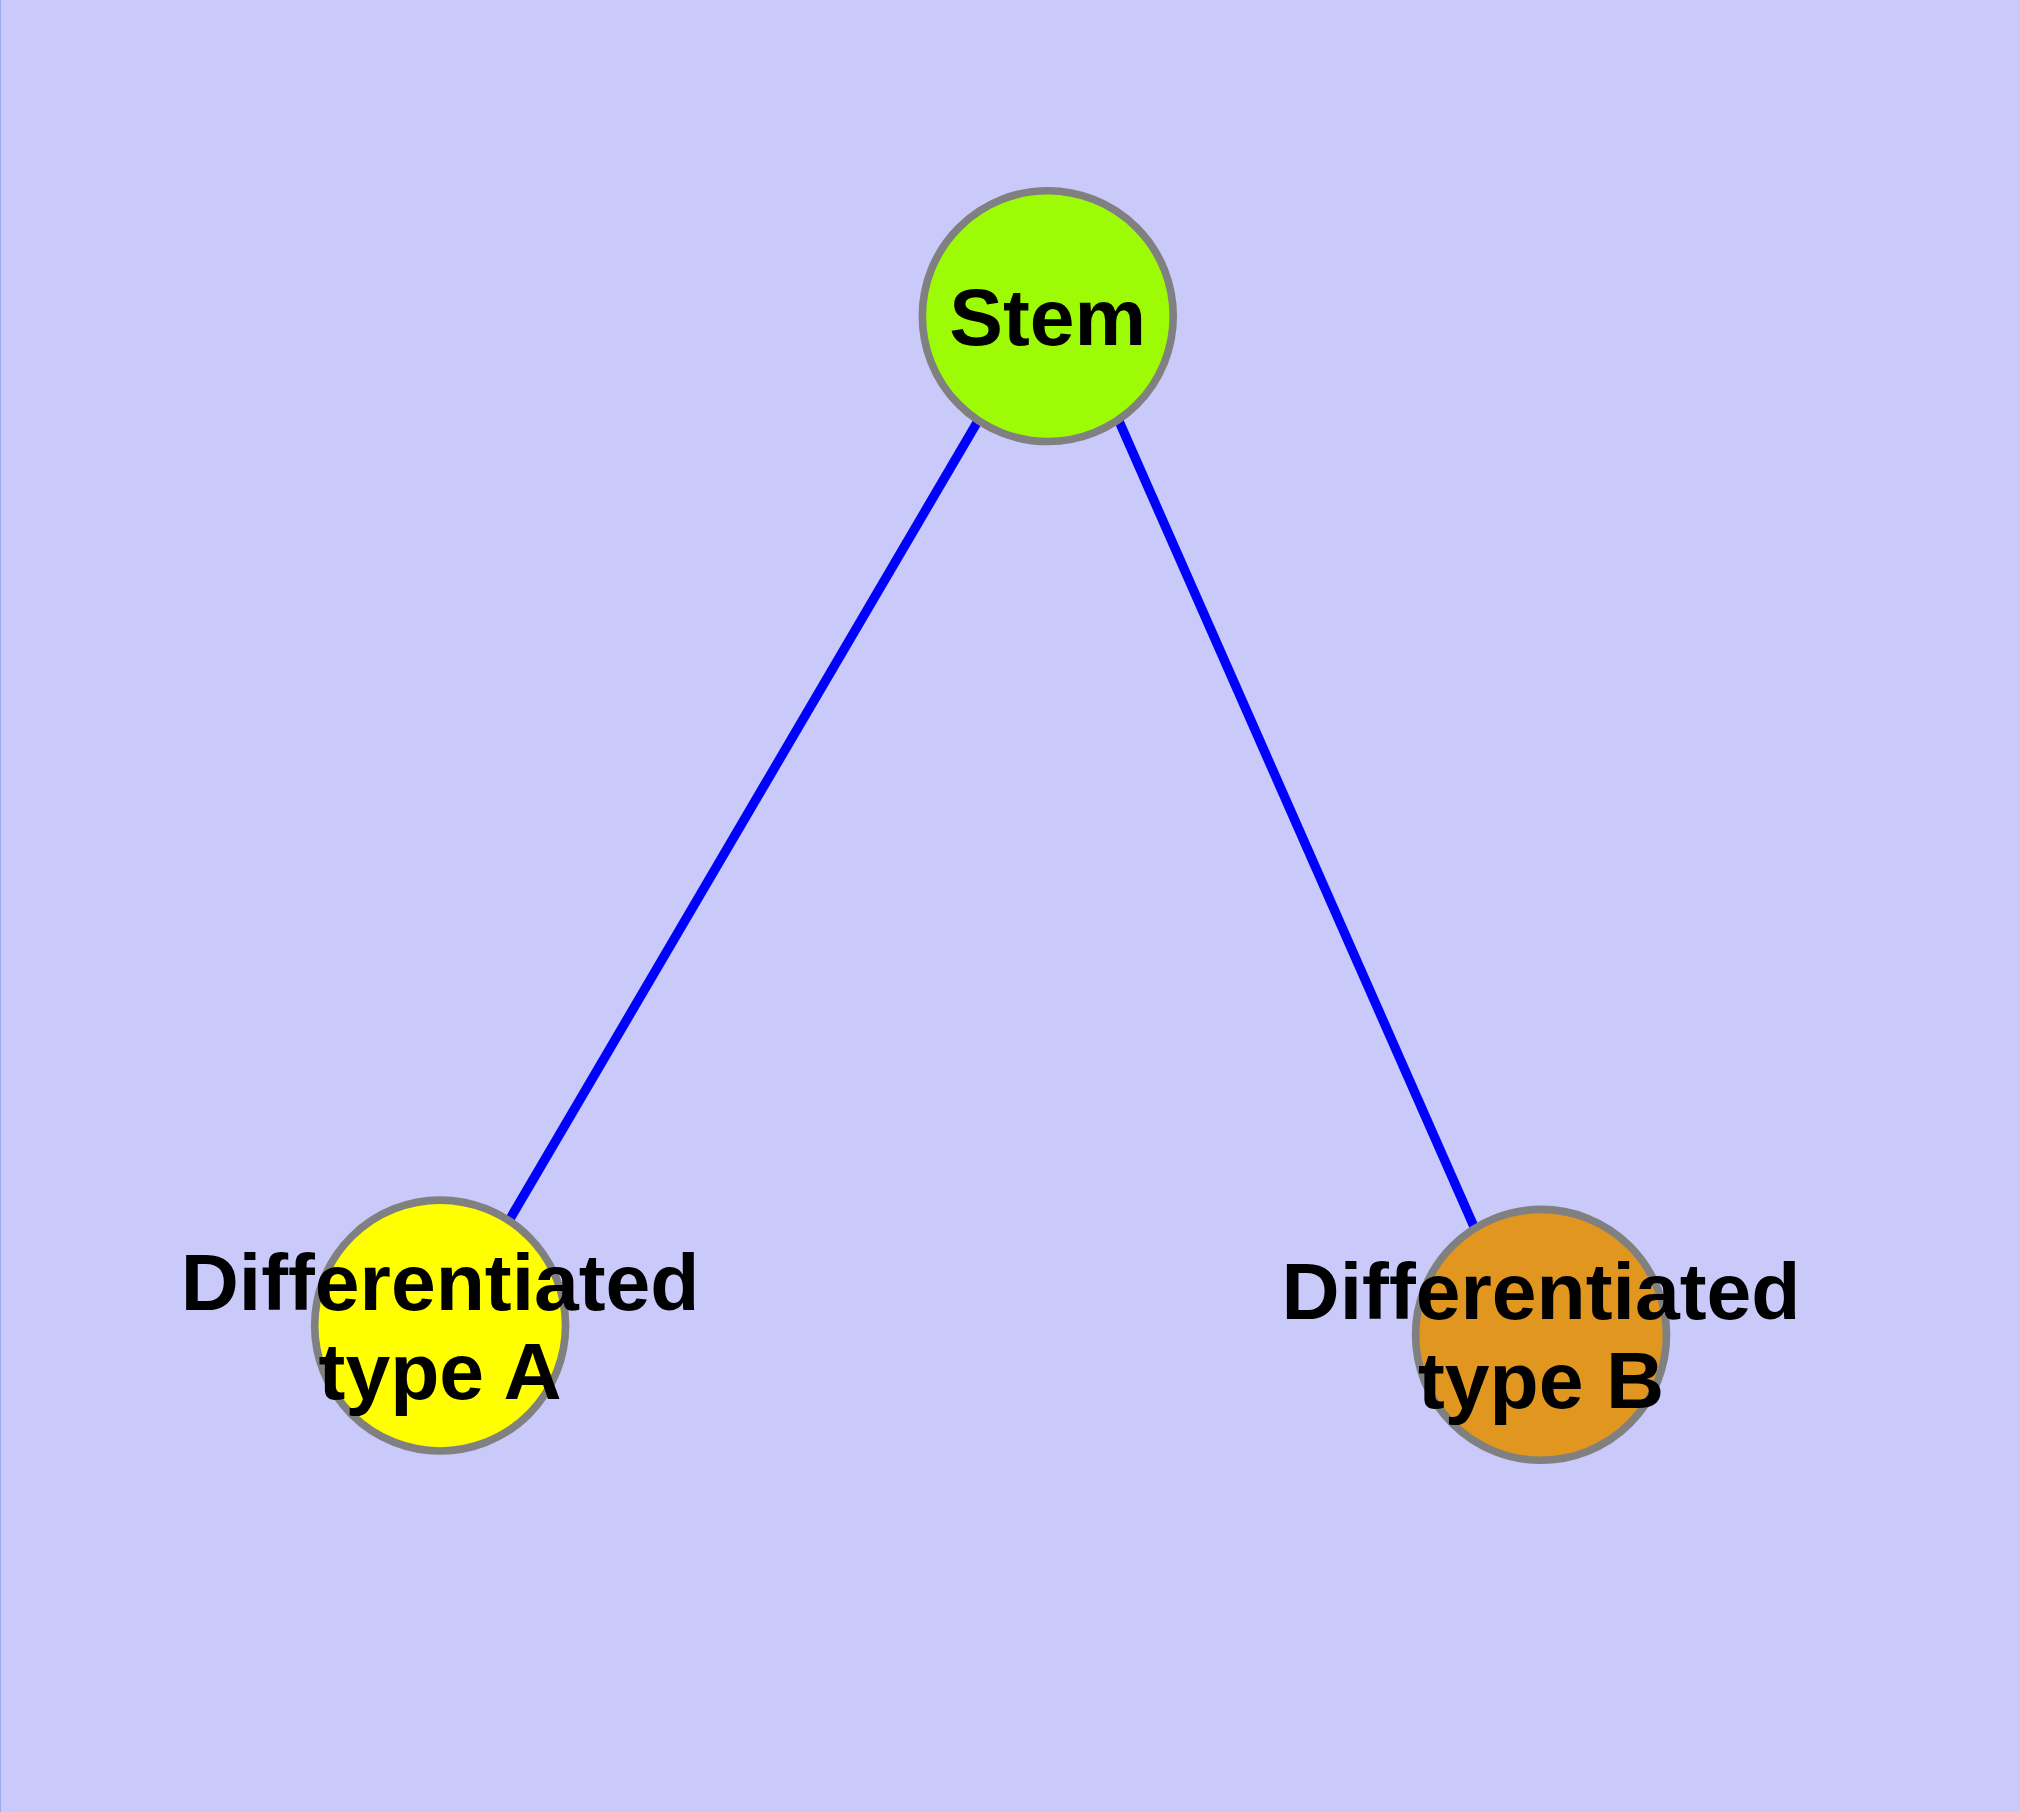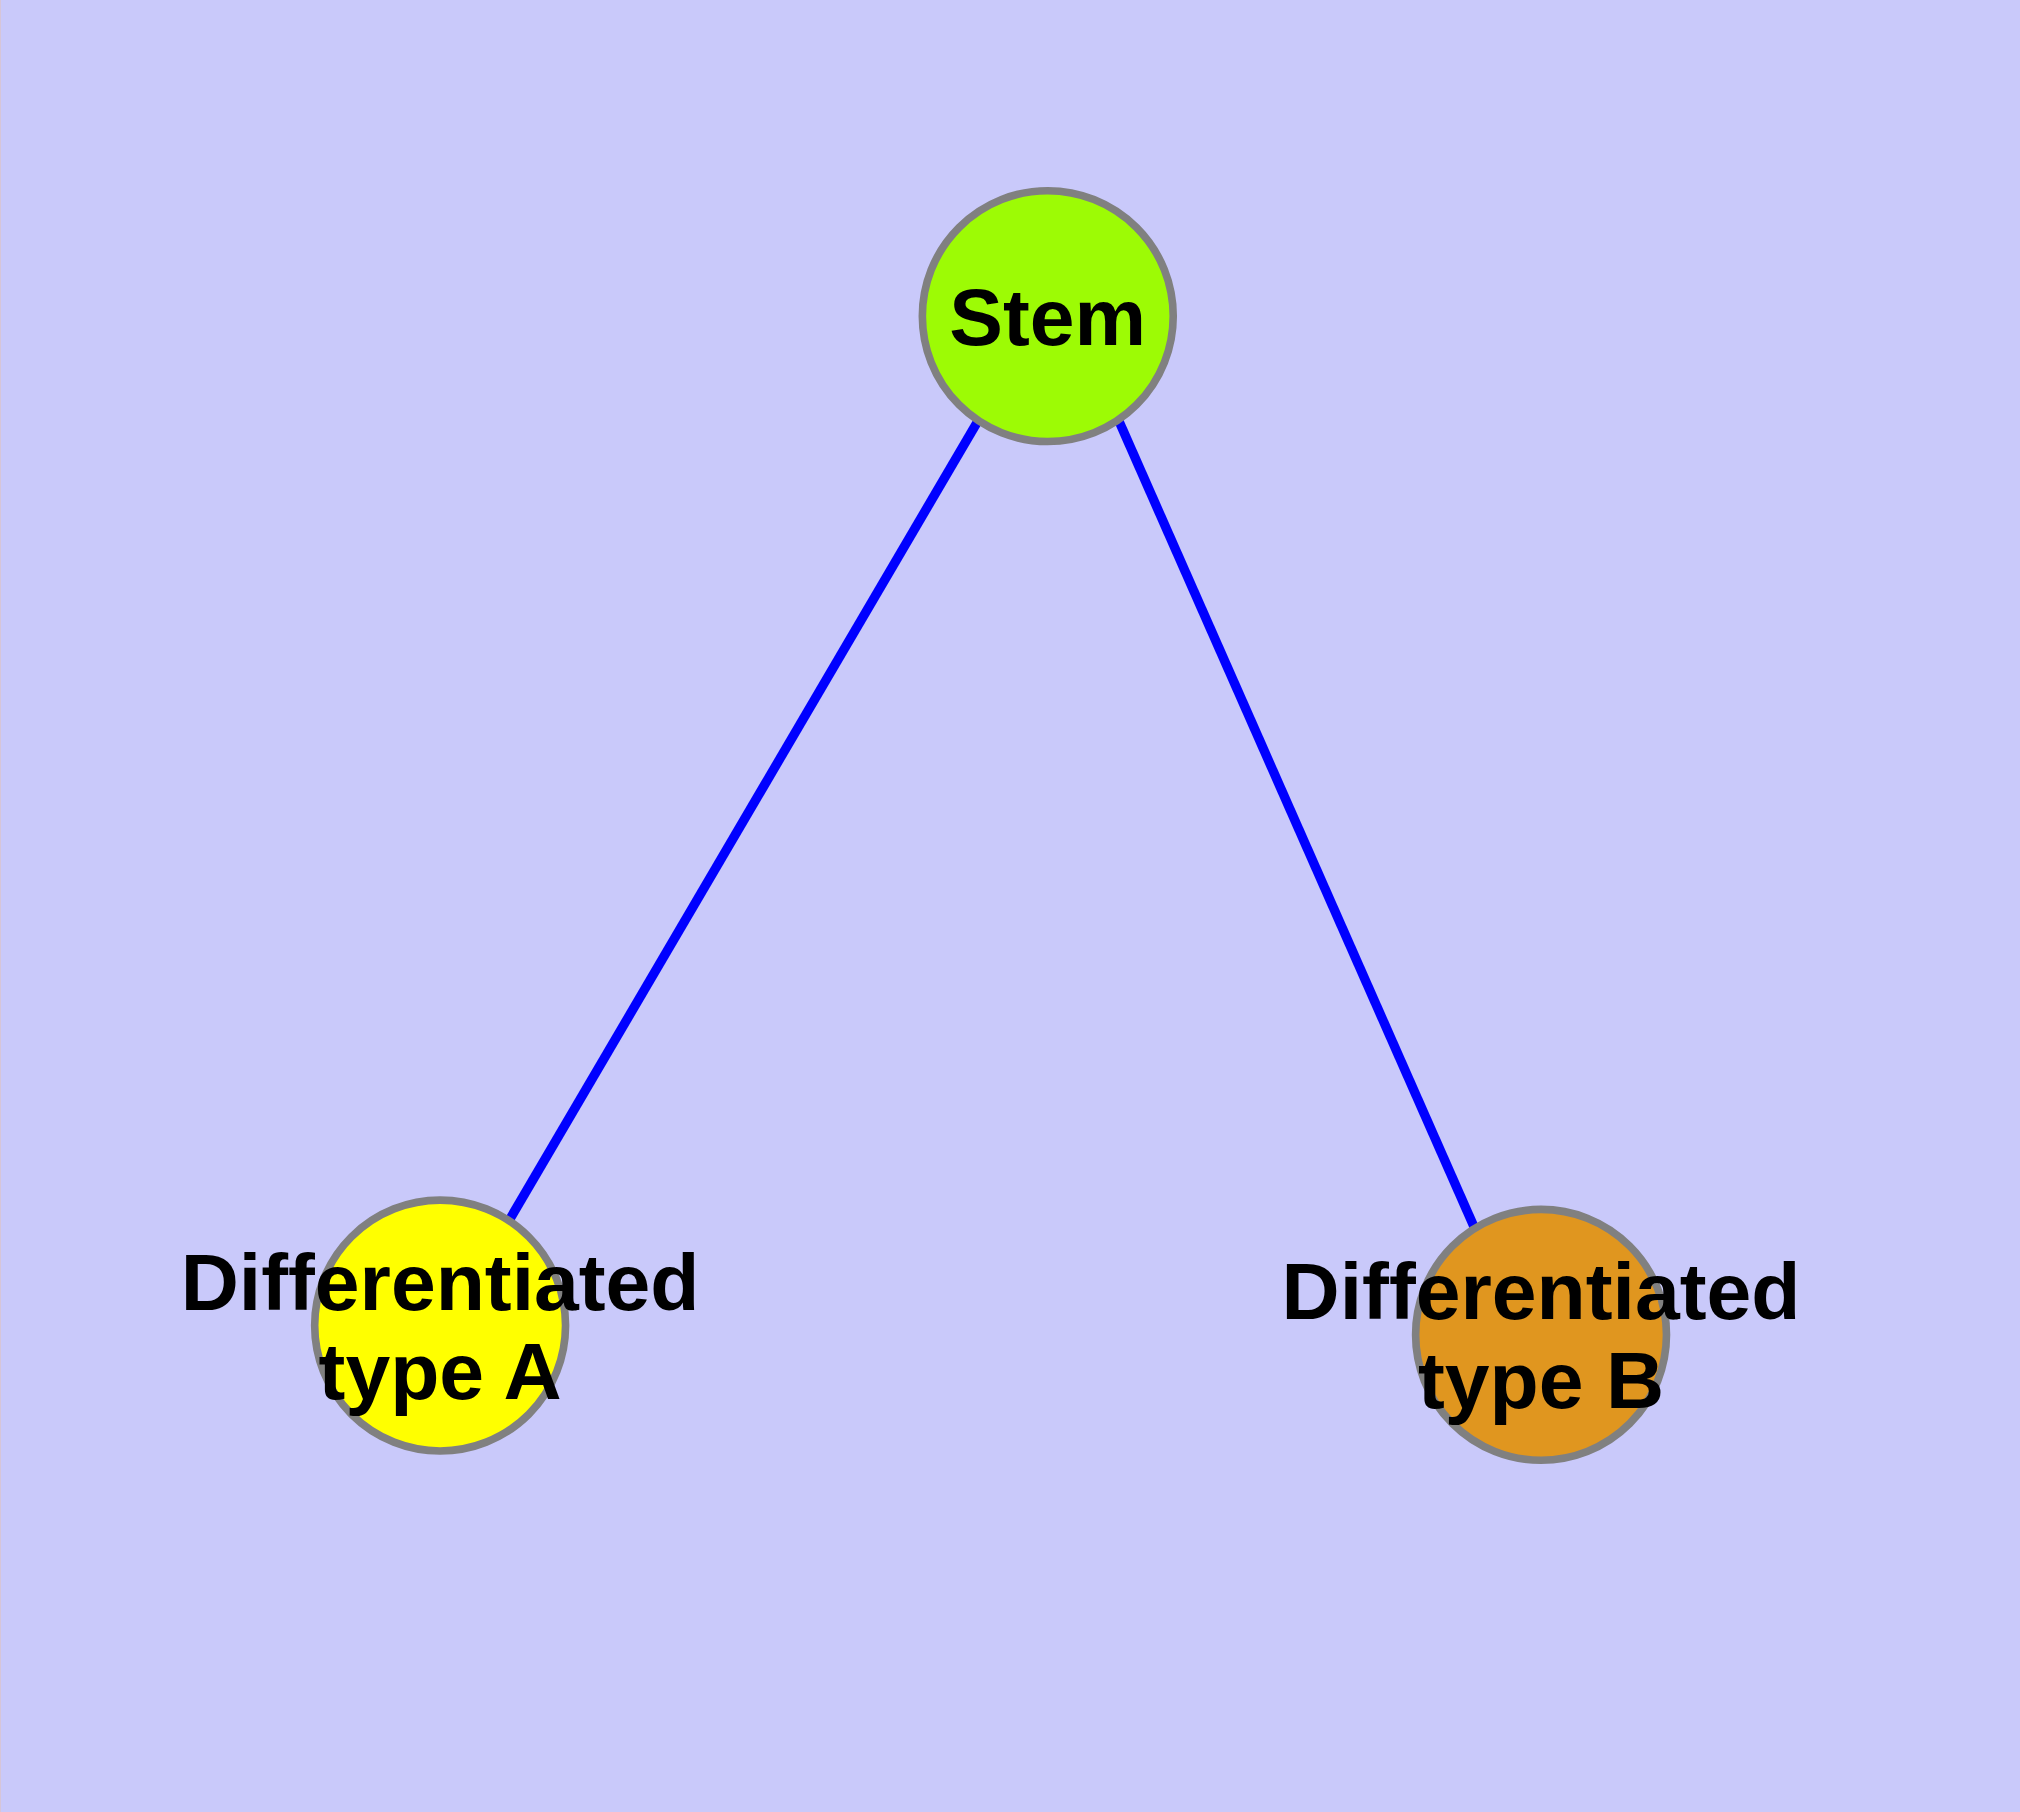--- a/index.html
+++ b/index.html
@@ -38,21 +38,21 @@
     font-size: 95px;
     fill: #000000;
     text-anchor: middle;
     dominant-baseline: auto;
     white-space: pre;
   }
 </style>
 </head>
 <body>
 
-<div id="canvas" style="background: #fdba74; width: 2021px; height: 1812px;">
+<div id="canvas" style="background: #1d4ed8; width: 2021px; height: 1812px;">
   <svg id="graph-svg" viewBox="0 0 2384 2138" xmlns="http://www.w3.org/2000/svg">
 
     <rect id="bg-rect" x="0" y="0" width="2384" height="2138" fill="#c9c9fa"></rect>
 
     <g id="edges-layer">
         <line class="edge-line" x1="1154" y1="496" x2="601" y2="1439" stroke="#0000ff"></line>
         <line class="edge-line" x1="1320" y1="497" x2="1740" y2="1450" stroke="#0000ff"></line>
       </g>
     <g id="nodes-layer">
         <circle class="node-circle" cx="1236" cy="373" r="148" fill="#9dfb05" stroke="#808080"></circle>

